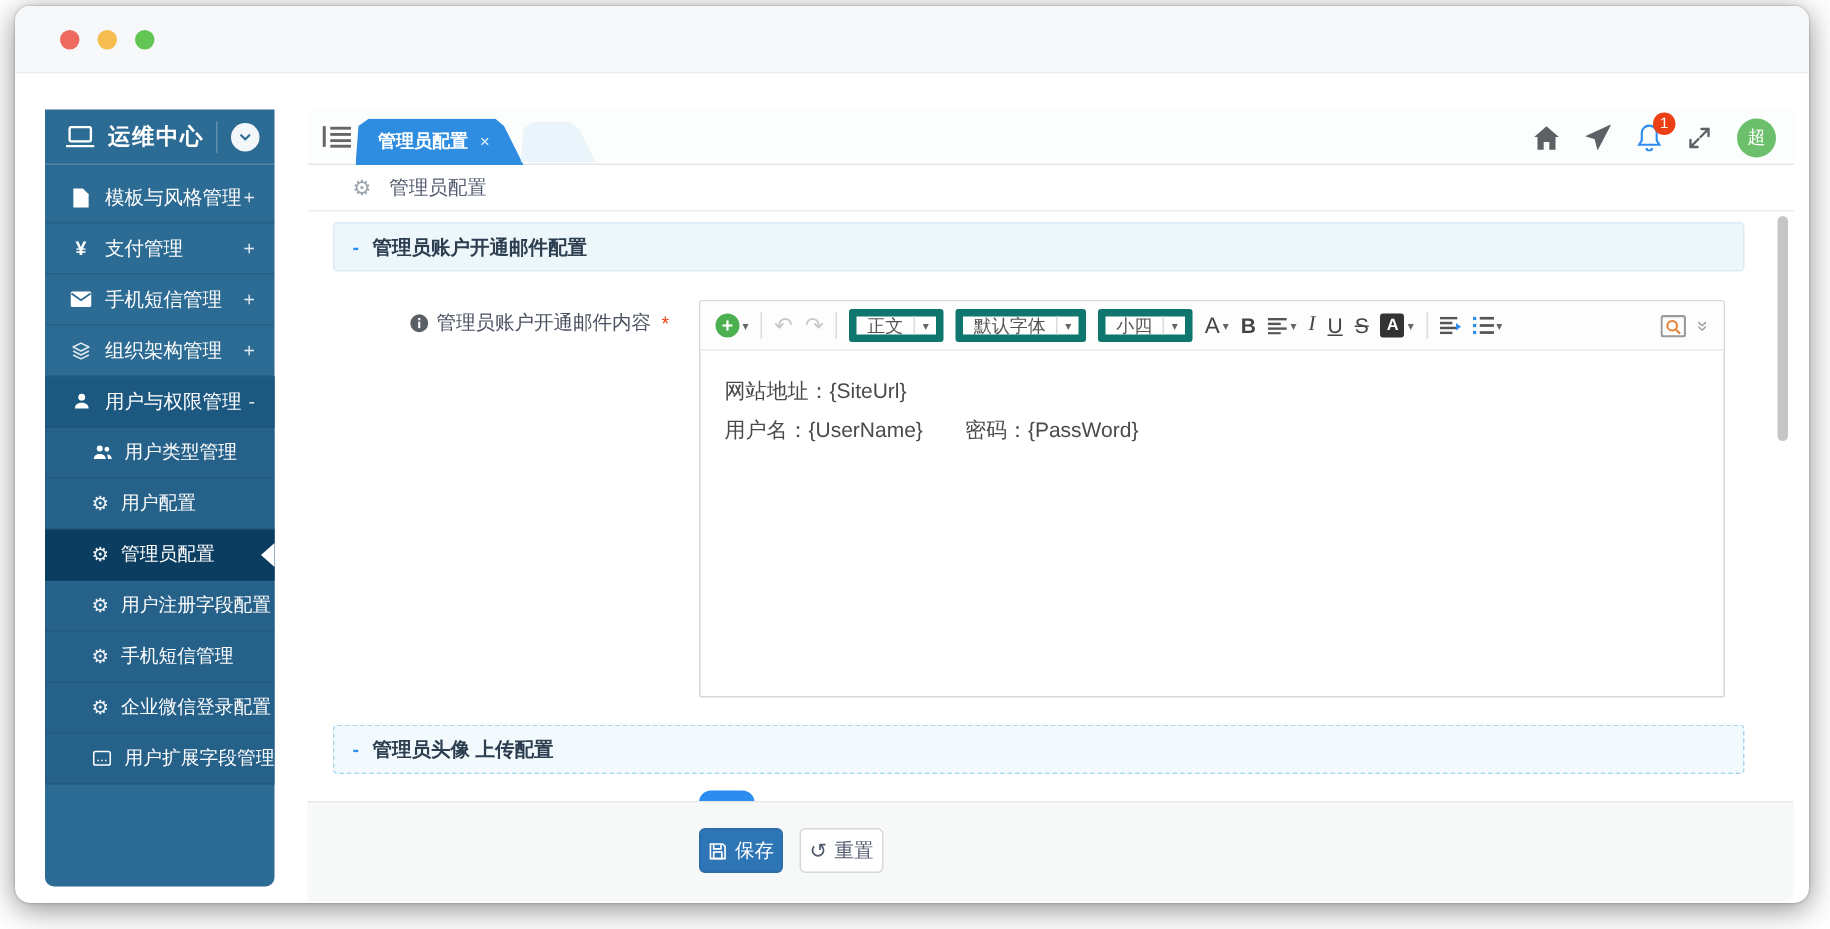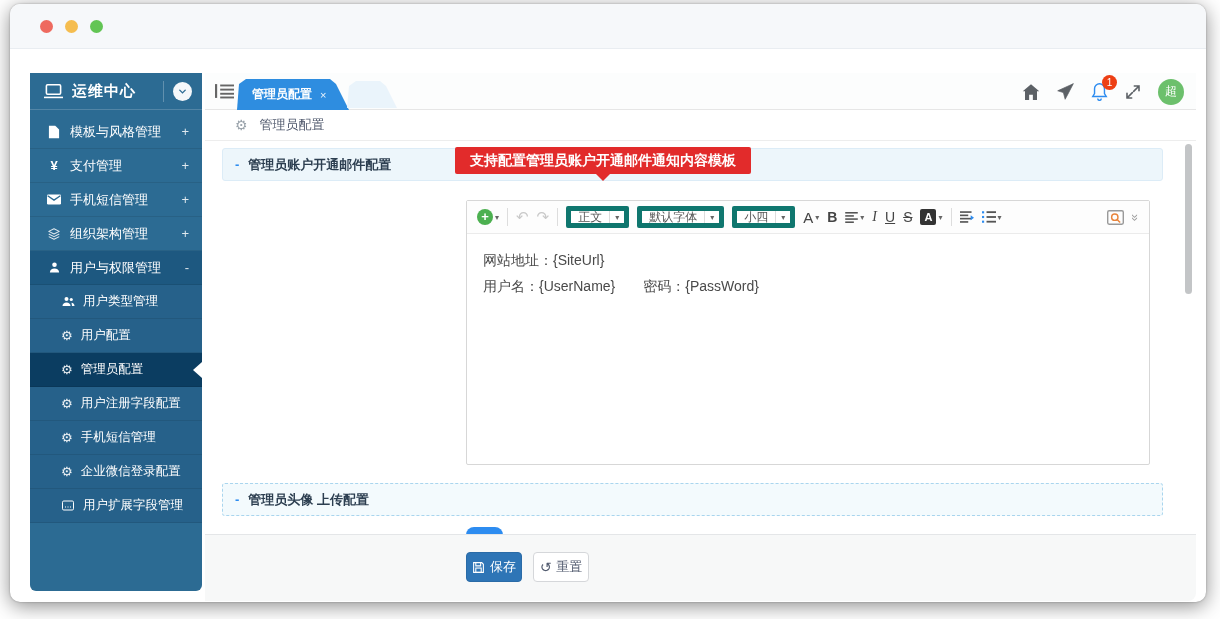--- a/index.html
+++ b/index.html
@@ -12,21 +12,21 @@
               border-bottom:1px solid #e9edf1; border-radius:10px 10px 0 0; }
   .light { position:absolute; top:16px; width:13px; height:13px; border-radius:50%; }
   .light.red    { left:30px;  background:#ee6a5f; }
   .light.yellow { left:55px;  background:#f5bd4f; }
   .light.green  { left:80px;  background:#62c554; }
 
   
   .app { position:absolute; left:20px; top:69px; width:1166px; height:528px; }
 
   
-  .sidebar { position:absolute; left:0; top:0; width:172px; height:518px;
+  .sidebar { position:absolute; left:0; top:0; width:153px; height:518px;
              background:#2c6b93; border-radius:0 0 6px 6px; color:#fff; }
   .sb-header { height:37px; display:flex; align-items:center; padding:0 10px 0 14px;
                border-bottom:1px solid rgba(255,255,255,.18); position:relative; }
   .sb-title { font-size:15px; font-weight:600; margin-left:9px; letter-spacing:1px; }
   .sb-hdr-div { position:absolute; right:38px; top:8px; height:21px; border-left:1px solid rgba(255,255,255,.25); }
   .sb-collapse { position:absolute; right:10px; top:9px; width:19px; height:19px; border-radius:50%;
                  background:rgba(255,255,255,.95); display:flex; align-items:center; justify-content:center; cursor:pointer; }
   .menu { padding-top:5px; }
   .mi { height:34px; display:flex; align-items:center; padding-left:17px; position:relative;
         font-size:13px; border-bottom:1px solid rgba(0,0,0,.09); cursor:pointer; }
@@ -298,22 +298,32 @@
       <div class="breadcrumb">
         <span class="bc-gear">⚙</span>
         <span class="bc-title">管理员配置</span>
       </div>
 
       <div class="panel p1">
         <span class="minus">-</span>
         <span class="ptitle">管理员账户开通邮件配置</span>
       </div>
 
-      <div class="tooltip">支持配置管理员账户开通邮件通知内容模板</div>
-
+
+      <div class="field-label">
+        <span style="display:inline-flex;">
+          <svg width="13" height="13" viewBox="0 0 24 24">
+              <circle cx="12" cy="12" r="11" fill="#5a6066"></circle>
+              <rect x="10.7" y="10" width="2.6" height="8" fill="#fff"></rect>
+              <rect x="10.7" y="5.5" width="2.6" height="2.8" fill="#fff"></rect>
+            </svg>
+        </span>
+        <span>管理员账户开通邮件内容</span>
+        <span class="req">*</span>
+      </div>
 
       <div class="editor">
         <div class="ed-toolbar">
           <span class="tbtn">
             <span class="plus-circle">+</span>
             <span class="caret">▾</span>
           </span>
           <span class="sep"></span>
           <span class="histbtn">↶</span>
           <span class="histbtn">↷</span>

